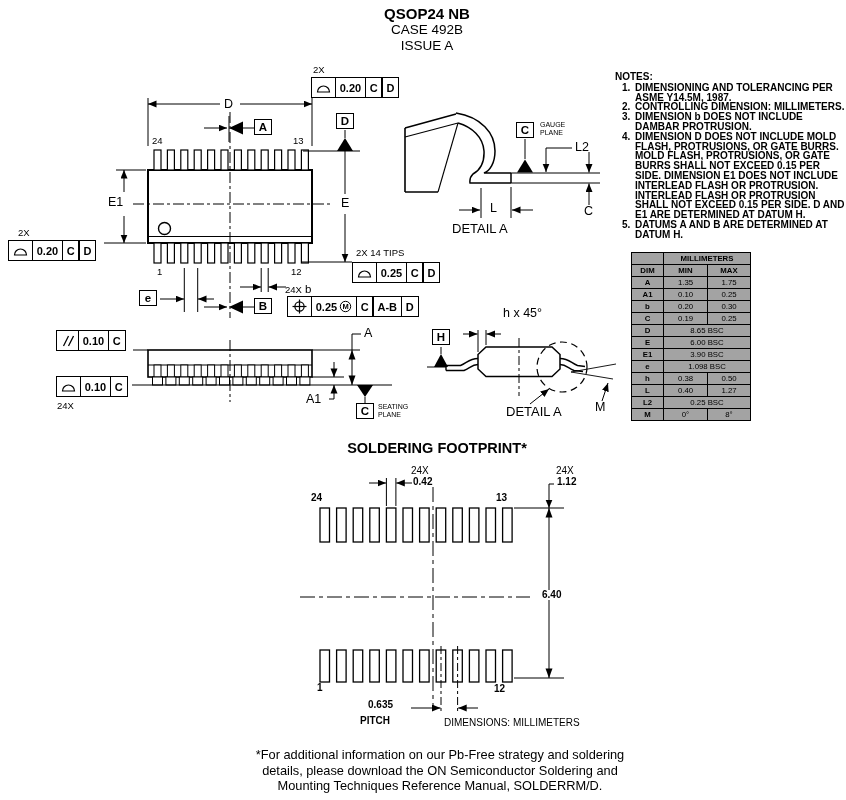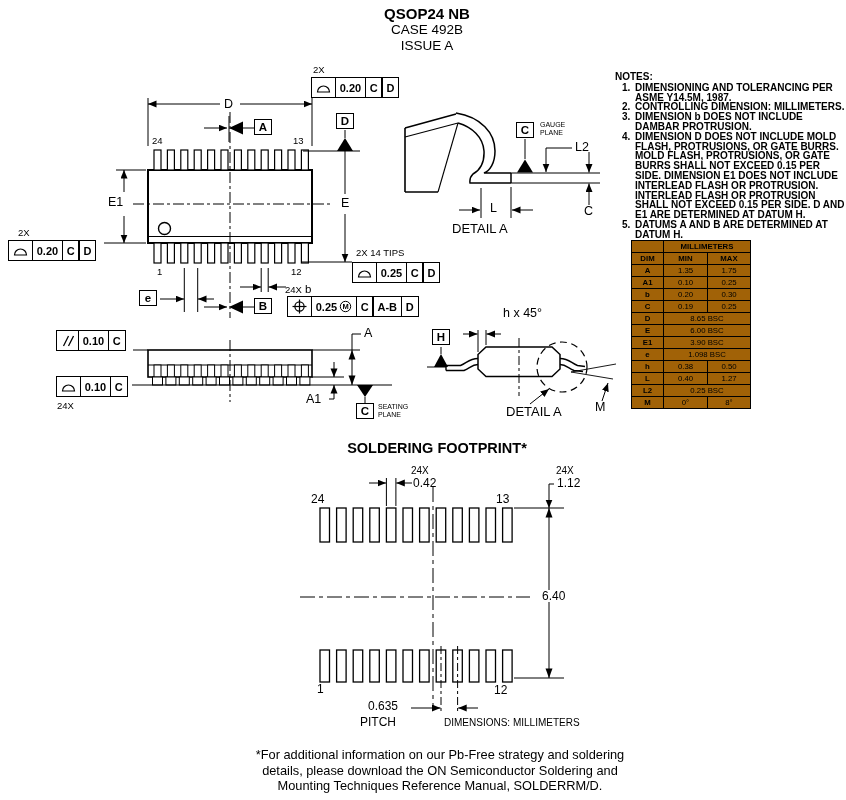--- a/index.html
+++ b/index.html
@@ -4,38 +4,38 @@
 <style>
   html,body{margin:0;padding:0;background:#fff;}
   .sheet{position:relative;width:846px;height:800px;background:#fff;color:#000;
          font-family:"Liberation Sans",sans-serif;overflow:hidden;}
   svg.art{position:absolute;left:0;top:0;}
   .lbl{position:absolute;font-weight:normal;white-space:pre;line-height:1;}
   .f9{font-size:9.5px;}
   .f10{font-size:10px;font-weight:normal;}
   .f12{font-size:12.5px;}
   .f13b{font-size:13px;}
-  .f13n{font-size:12px;font-weight:normal;}
+  .f13n{font-size:10px;font-weight:bold;}
   .f7{font-size:7px;line-height:8.3px;}
   .whitebg{background:#fff;padding:0 2px;}
   .dbox{position:absolute;width:16px;height:14px;border:1.6px solid #000;display:flex;
         align-items:center;justify-content:center;font-weight:bold;font-size:11.5px;background:#fff;}
   .fcf{position:absolute;display:flex;background:#fff;}
   .fcf .cell{border:1.3px solid #000;margin-left:-1.3px;height:19px;display:flex;
              align-items:center;justify-content:center;font-weight:bold;font-size:11px;padding:0 4px;}
   .fcf .cell:first-child{margin-left:0;}
   .titleblock{position:absolute;left:4px;top:6px;width:846px;text-align:center;}
   .t1{font-size:15px;font-weight:bold;line-height:16px;}
   .t2{font-size:13.5px;line-height:16px;}
   .notes{position:absolute;left:615px;top:72px;width:231px;font-size:10px;font-weight:bold;line-height:9.8px;}
   .notes-h{margin-bottom:1px;}
   .note{display:flex;}
   .nnum{width:13px;flex:none;margin-left:7px;}
   .ntext{flex:1;}
-  table.dims{position:absolute;left:631px;top:240px;border-collapse:collapse;background:#a16207;}
+  table.dims{position:absolute;left:631px;top:252px;border-collapse:collapse;background:#a3a3a3;}
   table.dims td{border:1px solid #000;font-size:7.8px;height:11px;padding:0 1px;text-align:center;
                 font-weight:normal;}
   table.dims{border:1.7px solid #000;}
   table.dims td.hd{font-weight:bold;}
   table.dims td.dimc{font-weight:bold;width:29px;}
   table.dims td.minc{width:41px;}
   table.dims td.maxc{width:40px;}
   table.dims tr.grp td{border-top:1.7px solid #000;}
   .footer{position:absolute;left:17px;top:747px;width:846px;text-align:center;
           font-size:12.8px;line-height:15.5px;font-weight:normal;}

